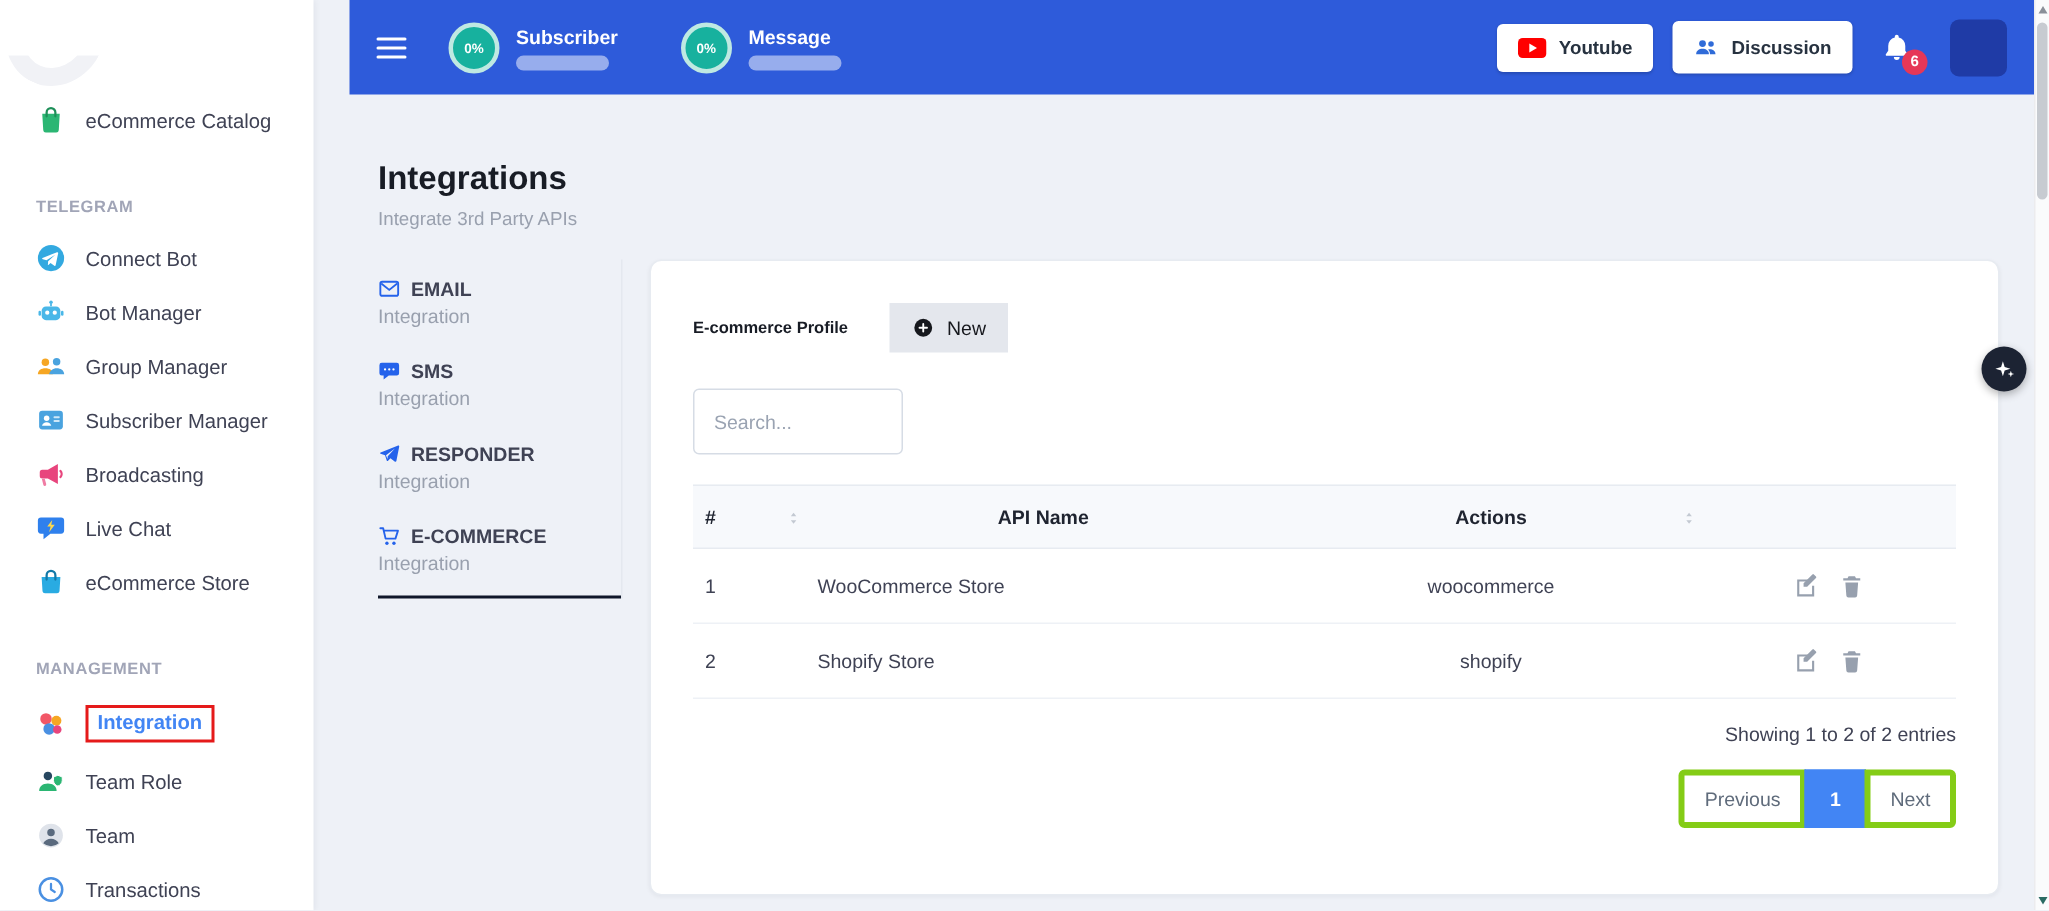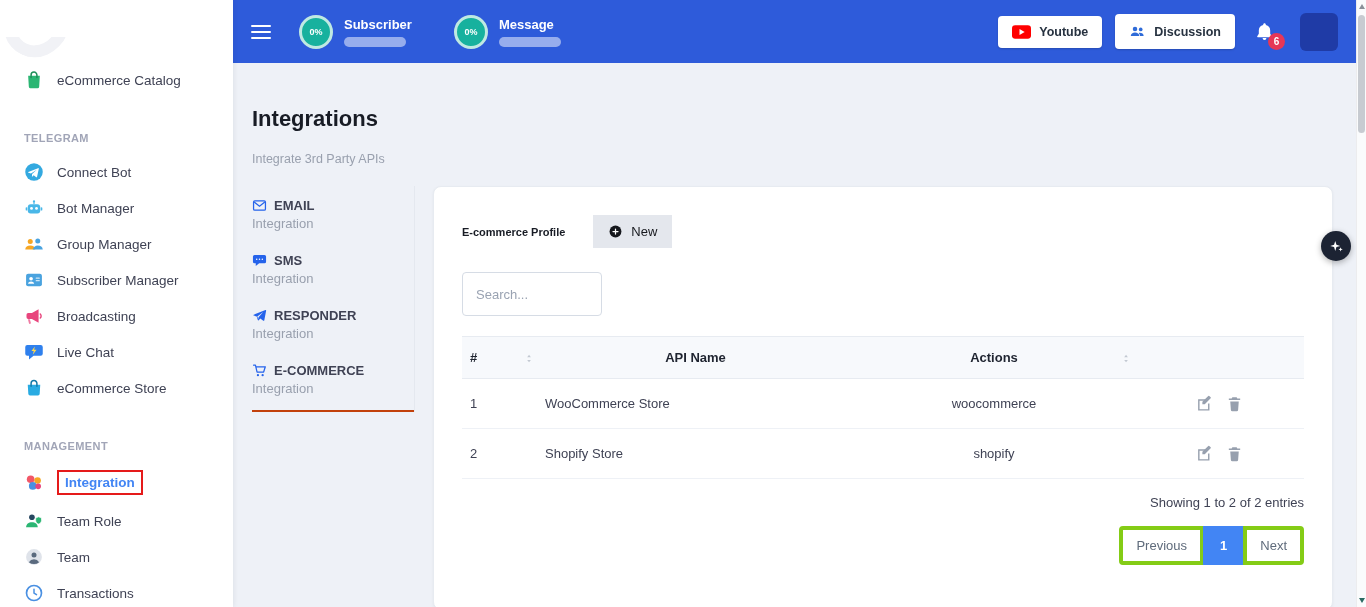--- a/index.html
+++ b/index.html
@@ -1,21 +1,21 @@
 <!DOCTYPE html>
 <html><head>
 <meta charset="utf-8">
 <style>
 *{margin:0;padding:0;box-sizing:border-box}
 html,body{width:1366px;height:607px}
 body{font-family:"Liberation Sans",sans-serif;background:#eef1f7;overflow:hidden}
 .app{position:relative;width:1366px;height:607px;background:#eef1f7;overflow:hidden}
 
 
-.sidebar{position:absolute;left:0;top:0;width:233px;height:100%;background:#fff;box-shadow:1px 0 5px rgba(15,23,42,.07);z-index:10}
+.sidebar{position:absolute;left:0;top:0;width:209px;height:100%;background:#fff;box-shadow:1px 0 5px rgba(15,23,42,.07);z-index:10}
 .logo-area{position:relative;height:62px;overflow:hidden}
 .logo-swoosh{position:absolute;left:4px;top:-16px;width:66px;height:74px;border-radius:50%;border:12px solid #f1f2f6;border-top-color:transparent;border-left-color:transparent;transform:rotate(24deg)}
 .logo-cover{position:absolute;left:0;top:0;width:76px;height:37px;background:#fff}
 .side-item{display:flex;align-items:center;gap:13px;padding:8px 24px;cursor:pointer}
 .side-item .s-icon{width:20px;height:20px;flex:0 0 20px;display:flex}
 .side-item .s-icon svg{width:20px;height:20px}
 .s-label{font-size:13.5px;color:#3f4254;white-space:nowrap}
 .side-heading{margin:34px 24px 10px;font-size:11px;font-weight:700;color:#a1a5b7;letter-spacing:.4px}
 .side-item.active .s-label{color:#4285f4;font-weight:700}
 .red-box{border:2px solid #e51a1a;padding:1px 6px 2px;display:inline-block}
@@ -30,30 +30,30 @@
 .stat-bar{width:62px;height:10px;border-radius:5px;background:rgba(255,255,255,.5);margin-top:5px}
 .top-right{margin-left:auto;display:flex;align-items:center;gap:13px}
 .top-btn{display:flex;align-items:center;gap:8px;background:#fff;border:none;border-radius:4px;padding:9px 14px;font-size:12.5px;font-weight:600;color:#273240;cursor:pointer;font-family:inherit;box-shadow:0 1px 2px rgba(0,0,0,.18)}
 .bell-wrap{position:relative;margin:0 12px 0 6px;cursor:pointer;display:flex}
 .badge{position:absolute;right:-10px;bottom:-8px;background:#e63757;color:#fff;font-size:10px;font-weight:700;width:17px;height:17px;border-radius:50%;display:flex;align-items:center;justify-content:center}
 .avatar{width:38px;height:38px;border-radius:6px;background:#1f3ba6;cursor:pointer;border:none}
 
 
 .main{position:absolute;left:233px;top:65px;width:1123px;height:604px;padding:41px 0 0 19px}
 .page-title{font-size:22px;font-weight:700;color:#181c25}
-.page-sub{font-size:12.5px;color:#99a0ae;margin-top:20px}
+.page-sub{font-size:12.5px;color:#99a0ae;margin-top:7px}
 .content-row{display:flex;margin-top:20px;align-items:flex-start}
 .int-nav{width:163px;border-right:1px solid #e4e8ef;padding-top:12px}
 .int-item{padding-bottom:22px;cursor:pointer}
 .int-title-row{display:flex;align-items:center;gap:7px}
 .int-icon{color:#2563eb;display:flex}
 .int-icon svg{width:15px;height:15px}
 .int-title{font-size:13px;font-weight:700;color:#3f4254}
 .int-sub{font-size:13px;color:#99a0ae;margin-top:3px}
-.int-item.active{border-bottom:2px solid #c2410c;padding-bottom:14px}
+.int-item.active{border-bottom:2px solid #0f172a;padding-bottom:14px}
 
 
 .card{width:900px;margin-left:18px;background:#fff;border:1px solid #e7ebf1;border-radius:8px;padding:28px;height:424px;box-shadow:0 1px 3px rgba(15,23,42,.05)}
 .card-head{display:flex;align-items:center;gap:28px}
 .card-title{font-size:11px;font-weight:700;color:#181c25}
 .new-btn{display:flex;align-items:center;gap:8px;background:#e4e7ed;border:none;border-radius:0;padding:9px 15px;font-size:13px;color:#16181d;cursor:pointer;font-family:inherit}
 .search-input{margin-top:24px;width:140px;height:44px;border:1px solid #d6dce5;border-radius:4px;padding:0 13px;font-size:13px;color:#334155;outline:none;font-family:inherit;display:block}
 .search-input::placeholder{color:#9aa3b2}
 
 

